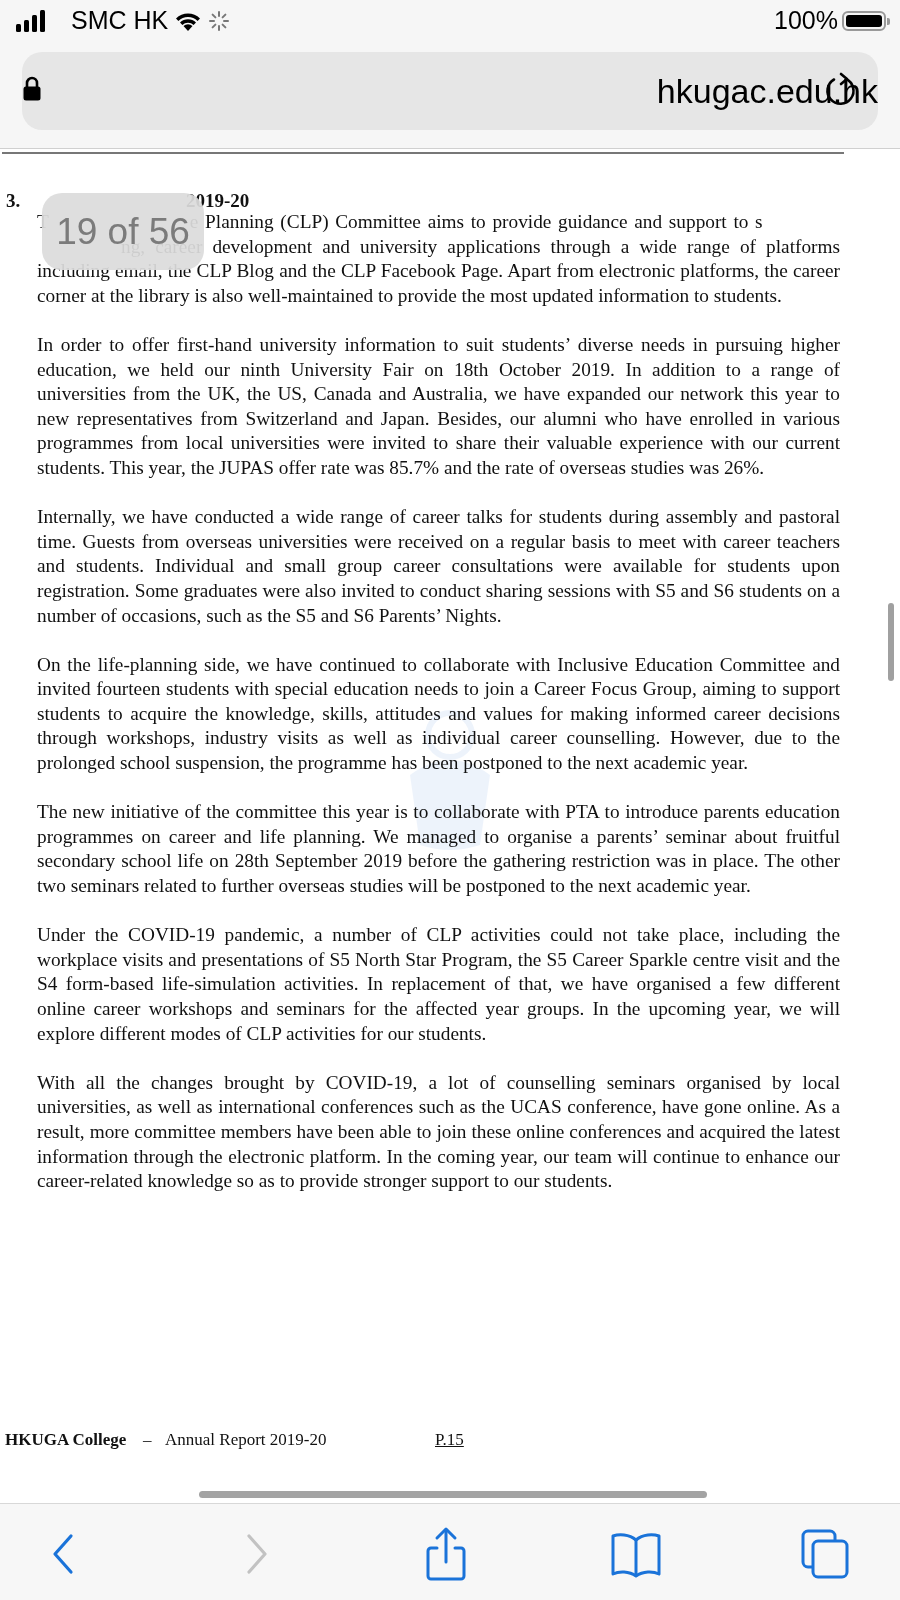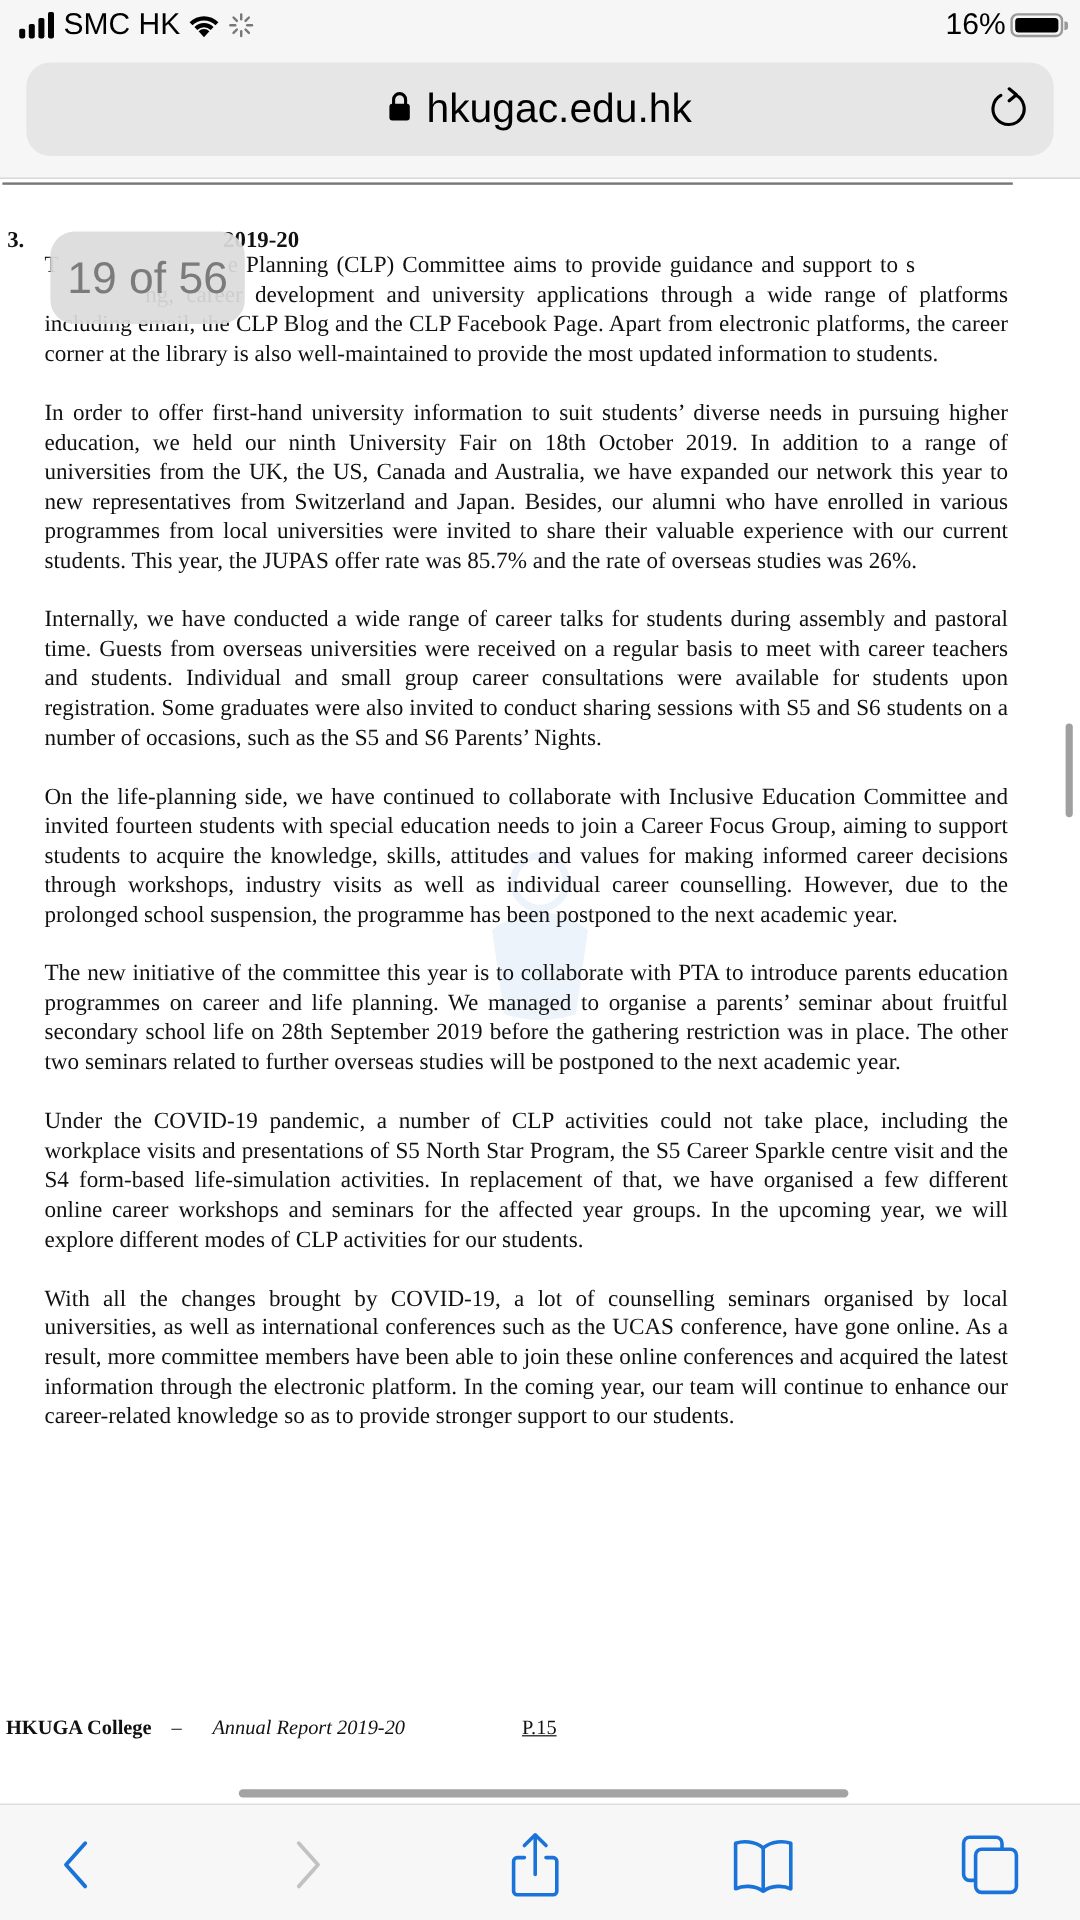--- a/index.html
+++ b/index.html
@@ -14,33 +14,33 @@
     background:#f6f6f6;
     border-bottom:1px solid #d0d0d0;
   }
   .statusbar {
     position:absolute; left:0; top:0; width:900px; height:44px;
     font-size:25px; color:#000;
   }
   .sb-left { position:absolute; left:16px; top:6px; display:flex; align-items:center; gap:6px; }
   .signal { display:flex; align-items:flex-end; gap:3px; height:22px; }
   .signal span { display:block; width:5px; background:#000; border-radius:1.5px; }
-  .carrier { font-size:25px; margin-left:2px; }
+  .carrier { font-size:25px; margin-left:20px; }
   .wifi svg, .spinner svg { display:block; }
   .sb-time { position:absolute; left:0; right:0; top:6px; text-align:center; font-size:25px; font-weight:500; }
   .sb-right { position:absolute; right:14px; top:6px; display:flex; align-items:center; gap:4px; }
   .battery { width:44px; height:20px; border:2px solid #999; border-radius:6px; position:relative; box-sizing:border-box; padding:2px; }
   .battery .fill { width:100%; height:100%; background:#000; border-radius:3px; }
   .battery::after { content:""; position:absolute; right:-6px; top:5px; width:3px; height:7px; background:#999; border-radius:0 2px 2px 0; }
 
   .urlbar {
     position:absolute; left:22px; top:52px; width:856px; height:78px;
     background:#e6e6e6; border-radius:20px;
   }
-  .url-center { position:absolute; left:0; right:0; top:0; height:78px; display:flex; align-items:center; justify-content:center; gap:12px; }
+  .url-center { position:absolute; left:0; right:0; top:0; height:78px; display:flex; align-items:center; justify-content:space-between; gap:12px; }
   .url-text { font-size:34px; color:#000; }
   .reload { position:absolute; right:18px; top:20px; width:38px; height:38px; }
 
   
   .page-rule {
     position:absolute; left:2px; top:152px; width:842px; height:2px; background:#777;
   }
   .doc {
     position:absolute; left:0; top:150px; width:900px; height:1350px;
     font-family:"Liberation Serif", serif; color:#111;
@@ -67,21 +67,21 @@
     font-family:"Liberation Sans", sans-serif; font-size:37px; color:#7b7b7b;
     display:flex; align-items:center; justify-content:center;
   }
 
   .footer {
     position:absolute; top:1430px; left:5px; font-size:17px; color:#111;
     font-family:"Liberation Serif", serif;
   }
   .footer .org { position:absolute; left:0; white-space:nowrap;font-weight:bold; }
   .footer .sep { position:absolute; left:138px; }
-  .footer .report { position:absolute; left:172px; font-style:italic; white-space:nowrap; }
+  .footer .report { position:absolute; left:160px; white-space:nowrap; }
   .footer .pg { position:absolute; left:430px; white-space:nowrap;text-decoration:underline; }
 
   .v-scroll {
     position:absolute; left:888px; top:603px; width:6px; height:78px; background:#a0a0a0; border-radius:3px;
   }
   .h-scroll {
     position:absolute; left:199px; top:1491px; width:508px; height:7px; background:#a3a3a3; border-radius:4px;
   }
 
   .toolbar {
@@ -119,21 +119,21 @@
               <line x1="16" y1="11" x2="20" y2="11"></line>
             <line x1="4.6" y1="4.6" x2="7.4" y2="7.4"></line>
               <line x1="14.6" y1="14.6" x2="17.4" y2="17.4"></line>
             <line x1="4.6" y1="17.4" x2="7.4" y2="14.6"></line>
               <line x1="14.6" y1="7.4" x2="17.4" y2="4.6"></line>
           </g>
         </svg>
       </span>
     </div>
     <div class="sb-right">
-      <span>16%</span>
+      <span>100%</span>
       <div class="battery">
           <div class="fill"></div>
         </div>
     </div>
   </div>
 
   <div class="urlbar">
     <div class="url-center">
       <span>
         <svg width="20" height="26" viewBox="0 0 20 26">

